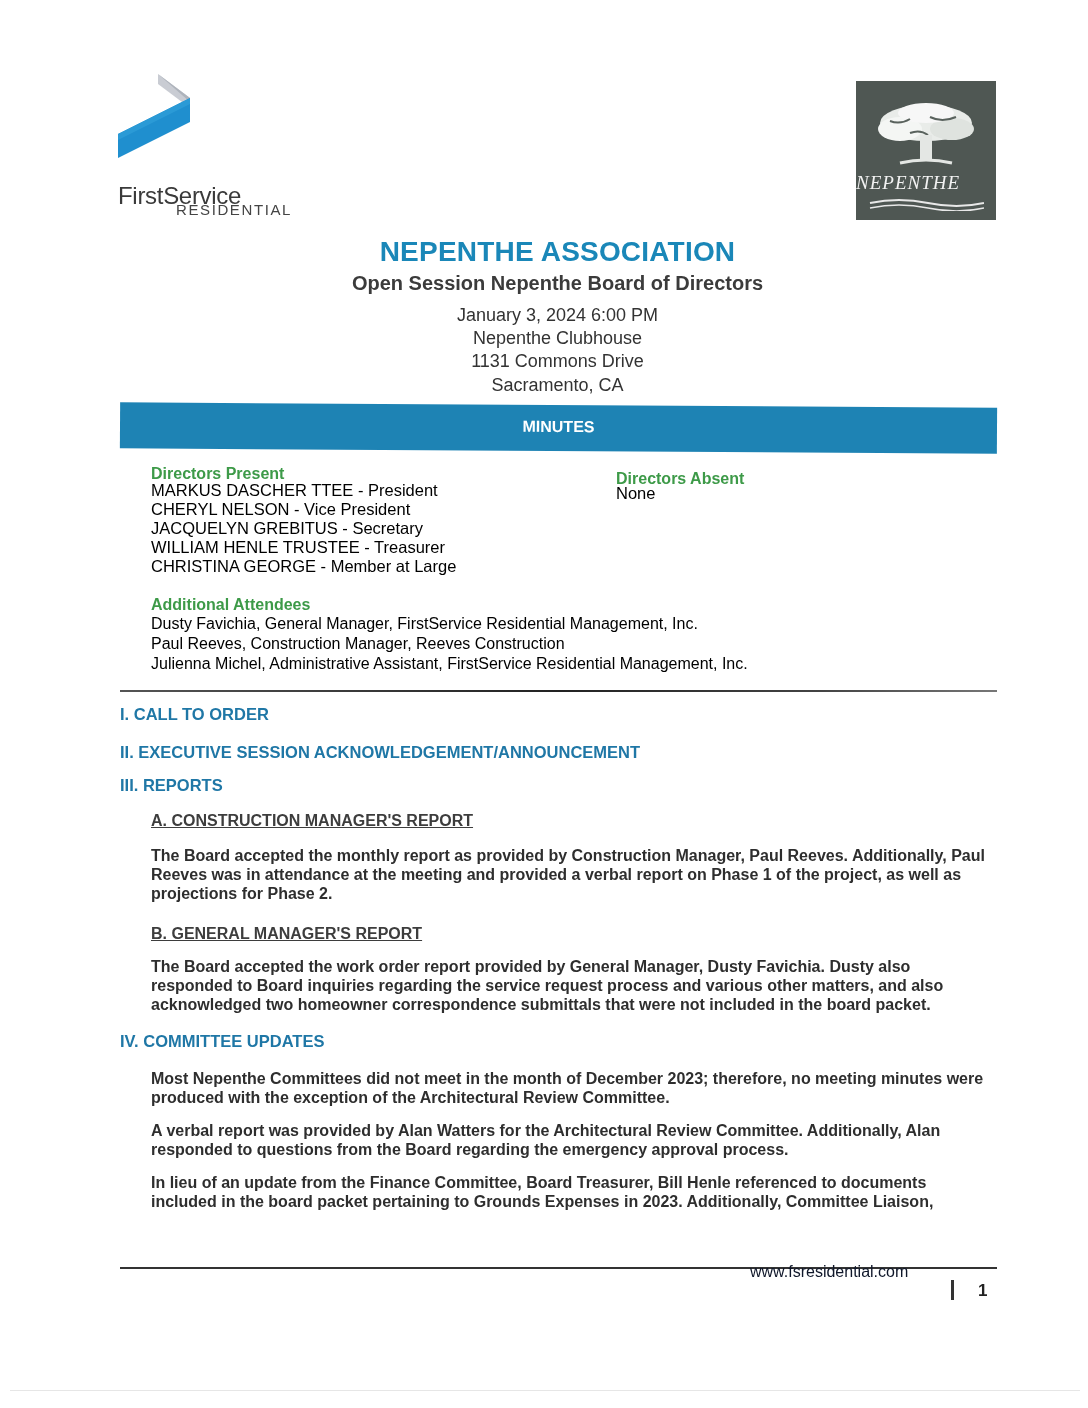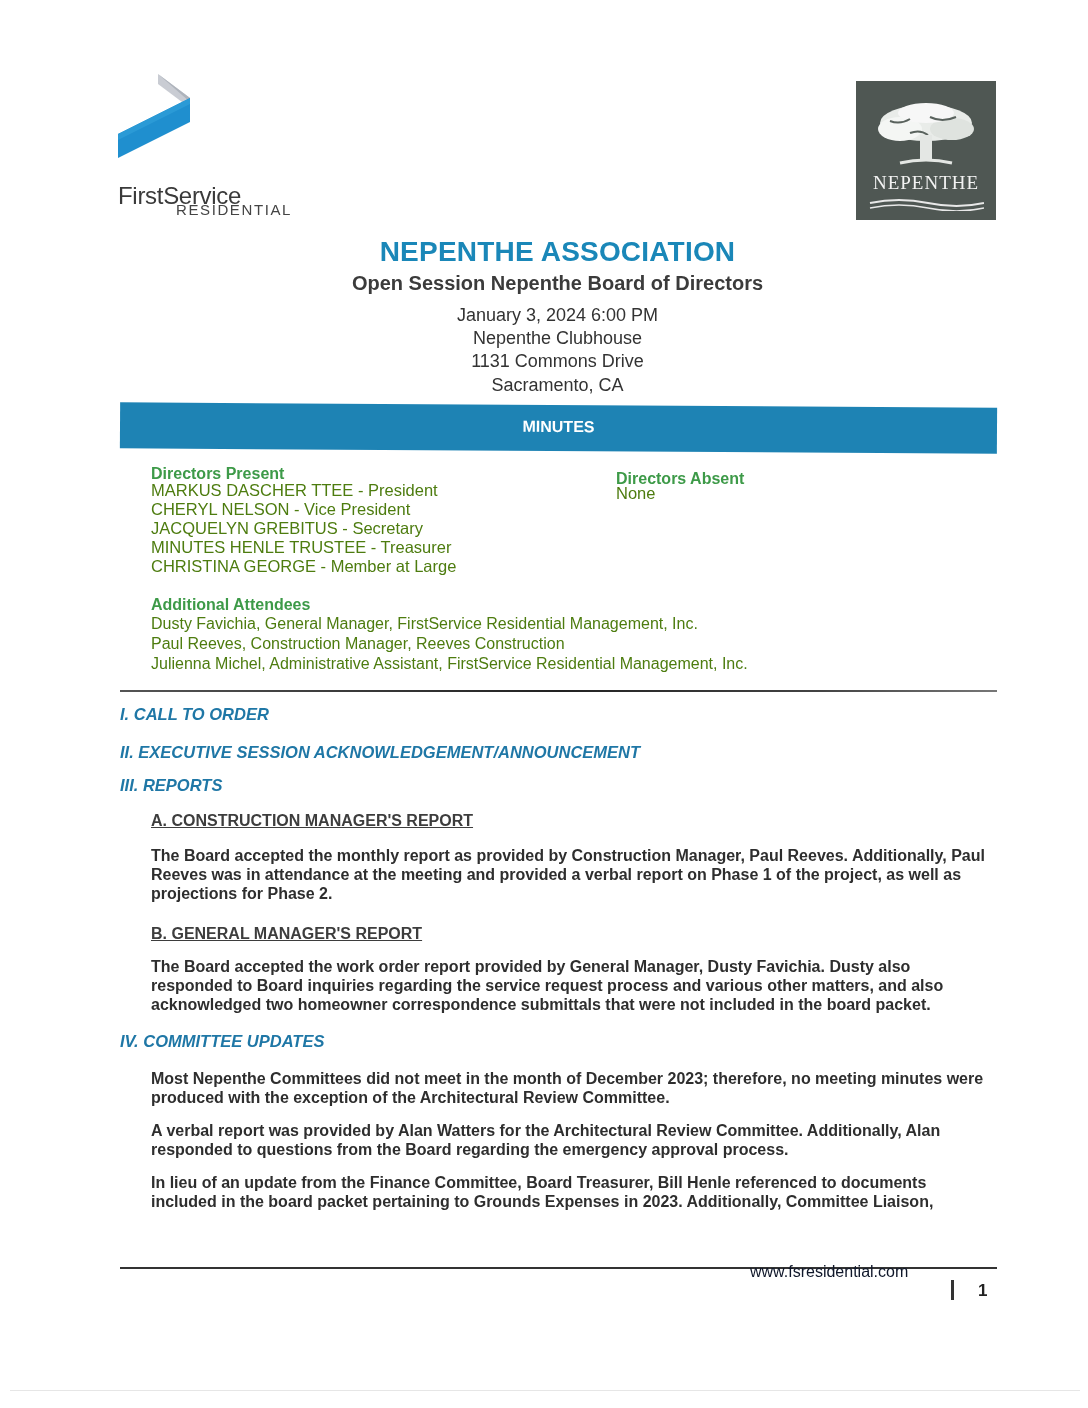--- a/index.html
+++ b/index.html
@@ -8,33 +8,33 @@
     font-family: "Liberation Sans", sans-serif; color: #2b2b2b; overflow: hidden;
   }
   .abs { position: absolute; }
   
   #fs-logo { left: 118px; top: 74px; width: 150px; height: 145px; }
   #fs-mark { left: 0; top: 0; width: 80px; height: 90px; }
   #fs-name { left: 0; top: 108px; font-size: 24px; color: #3a3a3a; letter-spacing: -0.3px; font-weight: normal; white-space: nowrap; }
   #fs-sub { left: 58px; top: 127px; font-size: 15px; color: #444; letter-spacing: 1.6px; white-space: nowrap; text-align: center; }
   #nep-logo { left: 856px; top: 81px; width: 140px; height: 139px; background: #4f5753; }
   #nep-tree { left: 14px; top: 18px; width: 112px; height: 70px; }
-  #nep-name { left: 0; width: 140px; top: 91px; text-align: center; color: #f2f2f2; font-family: "Liberation Serif", serif; font-size: 19px; letter-spacing: 1px; }
+  #nep-name { left: 0; width: 140px; top: 91px; color: #f2f2f2; font-family: "Liberation Serif", serif; font-size: 19px; letter-spacing: 1px; font-style: italic; }
   #nep-wave { left: 12px; top: 116px; width: 116px; height: 14px; }
   
   #title { left: 0; width: 1115px; top: 236px; text-align: center; font-size: 28px; font-weight: bold; color: #1a87b8; letter-spacing: 0.2px; }
   #subtitle { left: 0; width: 1115px; top: 272px; text-align: center; font-size: 20px; font-weight: bold; color: #3b3b3b; }
   .meta-line { left: 0; width: 1115px; text-align: center; font-size: 18px; color: #333; }
   
   #minutes-bar { left: 120px; top: 405px; width: 877px; height: 46px; background: #1e83b4; transform: rotate(0.35deg); }
   #minutes-label { left: 0; width: 877px; top: 13px; text-align: center; font-size: 16px; font-weight: bold; color: #ffffff; }
   .green-h { font-size: 16px; font-weight: bold; color: #3d9a48; white-space: nowrap; margin-top: 8px; }
-  .person { font-size: 16.5px; color: #4d7c0f; white-space: nowrap; line-height: 19px; }
+  .person { font-size: 16.5px; color: #000000; white-space: nowrap; line-height: 19px; }
   .rule { height: 2px; background: linear-gradient(90deg,#555 0%, #222 50%, #444 80%, #777 100%); }
-  .sec-h { font-size: 16.5px; font-weight: bold; color: #1f77a6; white-space: nowrap; font-style: italic; }
+  .sec-h { font-size: 16.5px; font-weight: bold; color: #1f77a6; white-space: nowrap; }
   .sub-h { font-size: 16px; font-weight: bold; color: #3d3d3d; text-decoration: underline; white-space: nowrap; }
   .para { font-size: 16px; color: #2e2e2e; line-height: 19px; width: 840px; font-weight: bold; }
   #footer-rule { left: 120px; top: 1267px; width: 877px; height: 2px; background: #333; }
   #footer-url { left: 750px; top: 1263px; font-size: 16px; color: #0f172a; white-space: nowrap; }
   #footer-sep { left: 951px; top: 1280px; width: 3px; height: 20px; background: #333; }
   #footer-page { left: 978px; top: 1281px; font-size: 17px; font-weight: bold; color: #222; }
   #scan-edge { left: 10px; top: 1390px; width: 1070px; height: 1px; background: #e6e6e6; }
 </style>
 </head>
 <body>
@@ -76,21 +76,21 @@
 
 <div id="minutes-bar" class="abs">
   <div id="minutes-label" class="abs">MINUTES</div>
 </div>
 
 <div class="abs green-h" style="left:151px; top:457px">Directors Present</div>
 <div class="abs" style="left:151px; top:481px">
   <div class="person">MARKUS DASCHER TTEE - President</div>
   <div class="person">CHERYL NELSON - Vice President</div>
   <div class="person">JACQUELYN GREBITUS - Secretary</div>
-  <div class="person">MINUTES HENLE TRUSTEE - Treasurer</div>
+  <div class="person">WILLIAM HENLE TRUSTEE - Treasurer</div>
   <div class="person">CHRISTINA GEORGE - Member at Large</div>
 </div>
 
 <div class="abs green-h" style="left:616px; top:462px">Directors Absent</div>
 <div class="abs person" style="left:616px; top:484px">None</div>
 
 <div class="abs green-h" style="left:151px; top:588px">Additional Attendees</div>
 <div class="abs" style="left:151px; top:614px">
   <div class="person" style="font-size:16px;line-height:20px">Dusty Favichia, General Manager, FirstService Residential Management, Inc.</div>
   <div class="person" style="font-size:16px;line-height:20px">Paul Reeves, Construction Manager, Reeves Construction</div>

